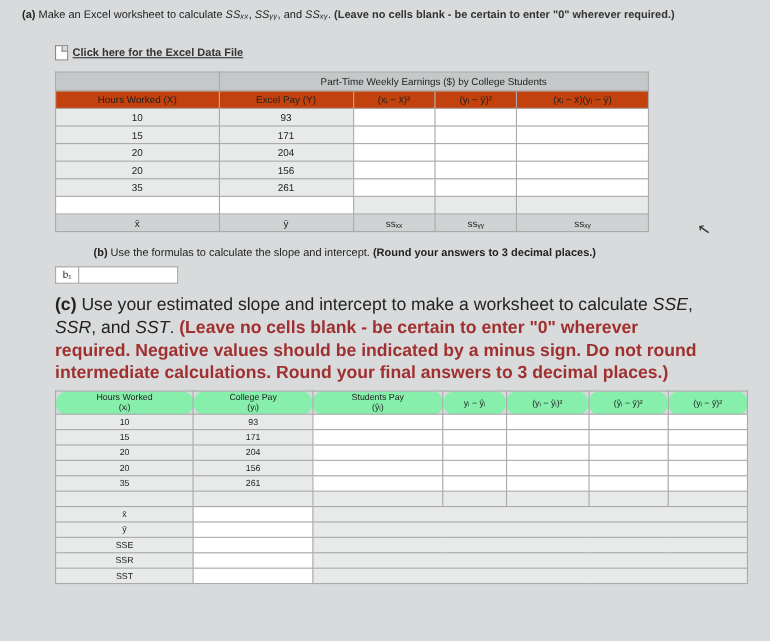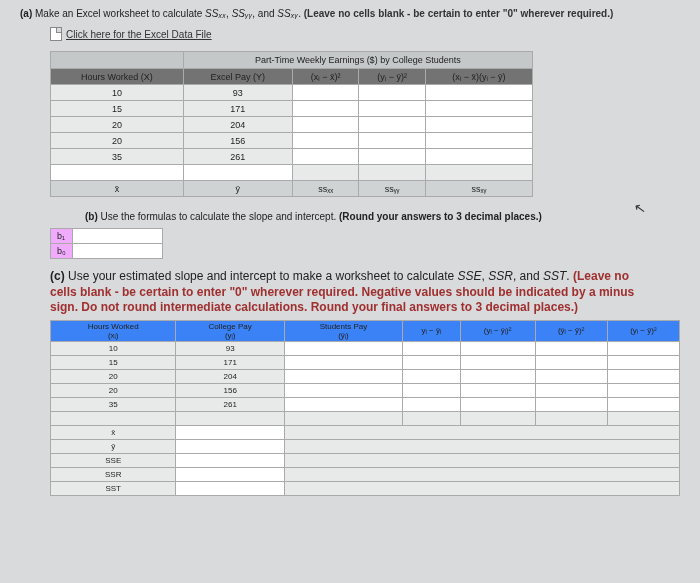--- a/index.html
+++ b/index.html
@@ -6,42 +6,42 @@
   body {
     font-family: Arial, sans-serif;
     font-size: 10px;
     background: #d8dadb;
     width: 700px;
     height: 583px;
     padding: 8px 20px;
     color: #222;
     overflow: hidden;
   }
-  .q-part { margin-bottom: 8px; }
+  .q-part { margin-bottom: 22px; }
   .q-label { font-weight: bold; }
   .bold-red { font-weight: bold; color: #333; }
   .link-row { margin: 6px 0 10px 30px; display:flex; align-items:center; gap:4px;}
-  .link-row a { color: #333; text-decoration: underline; font-weight:normal; cursor:pointer;}
+  .link-row a { color: #333; text-decoration: underline; font-weight:bold; cursor:pointer;}
   .doc-icon { width:12px; height:14px; background:#fff; border:1px solid #888; position:relative; display:inline-block;}
   .doc-icon::after { content:""; position:absolute; top:0; right:0; width:4px; height:4px; background:#d8dadb; border-left:1px solid #888; border-bottom:1px solid #888;}
   table { border-collapse: collapse; }
-  .tbl-a { width: 483px; margin-left: 30px; font-size:9px;}
+  .tbl-a { width: 540px; margin-left: 30px; font-size:9px;}
   .tbl-a th, .tbl-a td { border:1px solid #aaa; padding: 2px 4px; text-align:center; height:16px; background:#e8eaea;}
-  .tbl-a thead th { background:#737373; font-weight:normal;}
+  .tbl-a thead th { background:#c2410c; font-weight:normal;}
   .tbl-a .title-row th { background:#c5c8c9; font-size:9px; padding:3px;}
   .tbl-a .inp { background:#fff; }
   .sum-row td { background:#d0d3d4;}
   .note-b { margin: 14px 0 6px 30px; font-size:10px;padding-left:35px;}
   .bi-tbl { margin-left:30px; border-collapse:collapse;}
-  .bi-tbl td { border:1px solid #aaa; padding:2px 6px; font-size:9px; background:#f0abfc; height:14px;}
+  .bi-tbl td { border:1px solid #aaa; padding:2px 6px; font-size:9px; background:#ffffff; height:14px;}
   .bi-tbl td.inp { background:#fff; width:90px;}
-  .note-c { margin: 10px 30px 4px 30px; font-size:12px; line-height:1.3;}
+  .note-c { margin: 10px 30px 4px 30px; font-size:16px; line-height:1.3;}
   .tbl-c { width: 630px; margin-left:30px; font-size:8px;}
   .tbl-c th, .tbl-c td { border:1px solid #aaa; padding:1px 3px; text-align:center; height:14px; background:#e8eaea;}
-  .tbl-c thead th { background:#3b82f6; font-weight:normal; font-size:8px;}
+  .tbl-c thead th { background:#86efac; font-weight:normal; font-size:8px;border-radius:10px;}
   .tbl-c .inp { background:#fff;}
   .sub { font-style: italic; }
   .cursor { position:absolute; left:634px; top:200px; font-size:14px; color:#333; transform:rotate(-10deg);}
 </style>
 </head>
 <body>
 
 <div class="cursor">↖</div>
 
 <div class="q-part">
@@ -120,24 +120,20 @@
   </tbody>
 </table>
 
 <div class="note-b">
   <span class="q-label">(b) </span><span>Use the formulas to calculate the slope and intercept. </span><span style="font-weight:bold">(Round your answers to 3 decimal places.)</span>
 </div>
 <table class="bi-tbl">
   <tbody>
       <tr>
         <td>b₁</td>
-        <td class="inp"></td>
-      </tr>
-  <tr>
-        <td>b₀</td>
         <td class="inp"></td>
       </tr>
 </tbody>
   </table>
 
 <div class="note-c">
   <span class="q-label">(c) </span><span>Use your estimated slope and intercept to make a worksheet to calculate </span><span class="sub">SSE</span><span>, </span><span class="sub">SSR</span><span>, and </span><span class="sub">SST</span><span>. </span><span style="font-weight:bold;color:#a03030">(Leave no cells blank - be certain to enter "0" wherever required. Negative values should be indicated by a minus sign. Do not round intermediate calculations. Round your final answers to 3 decimal places.)</span>
 </div>
 
 <table class="tbl-c">

